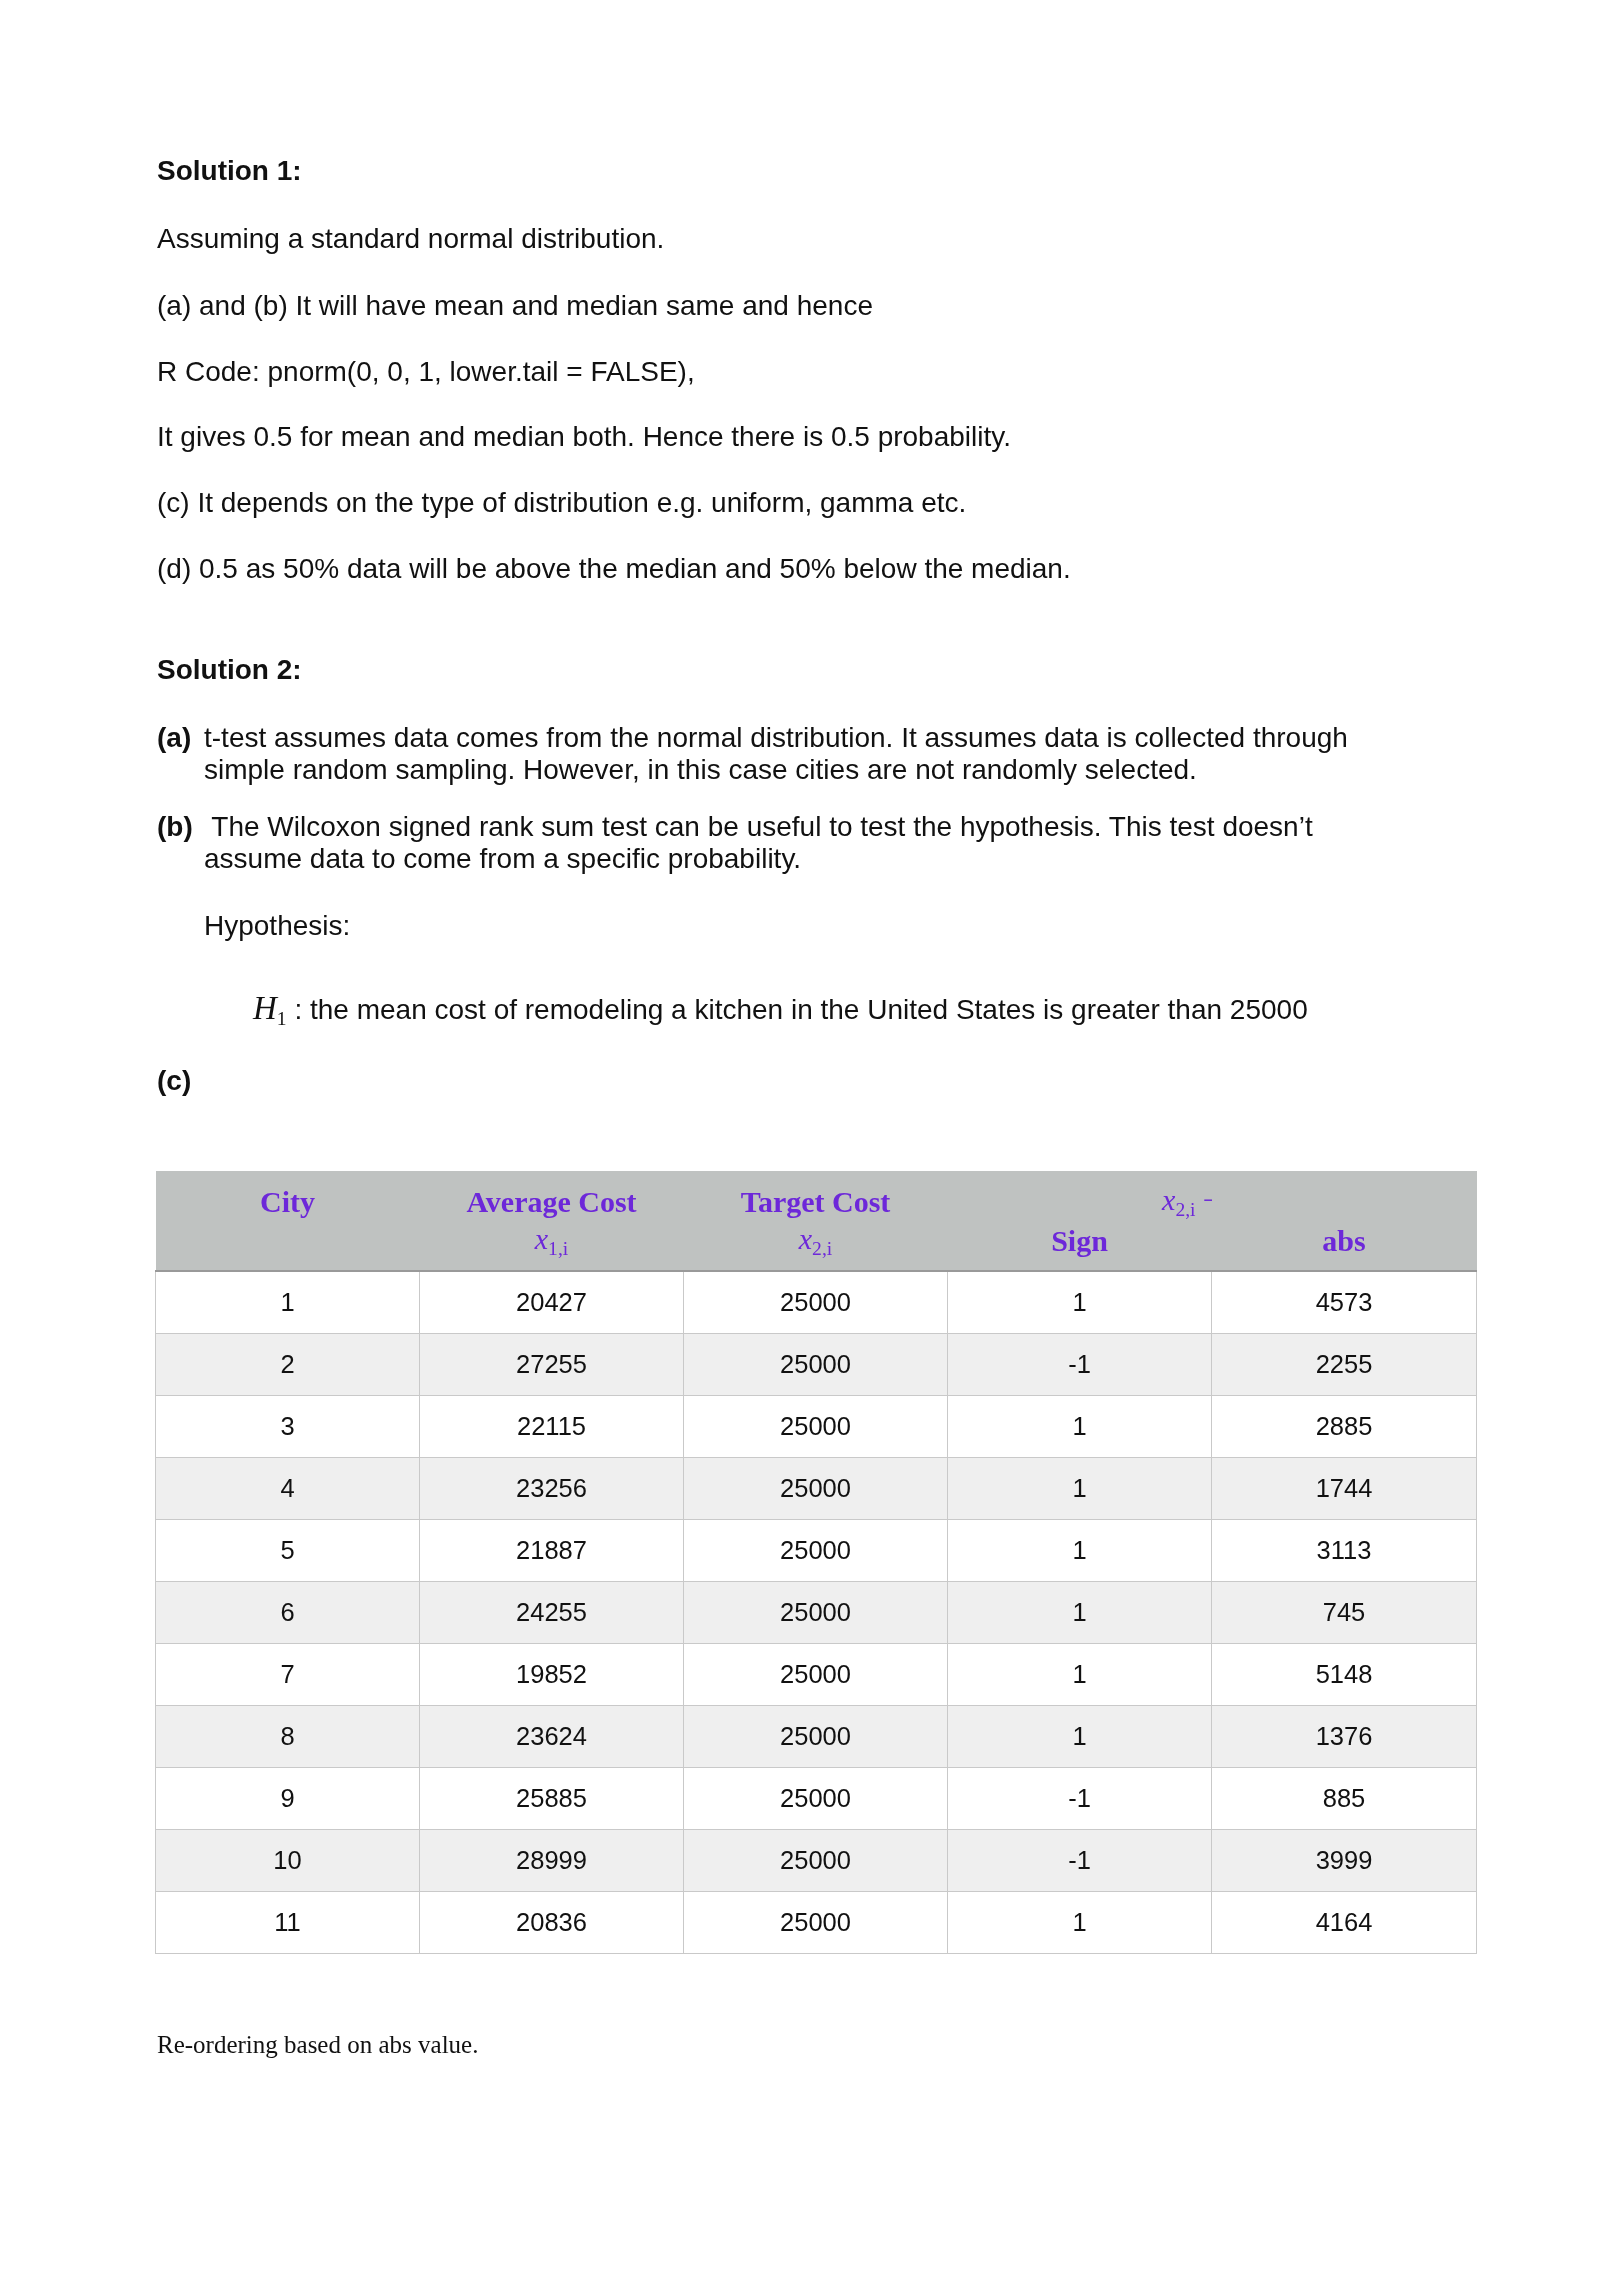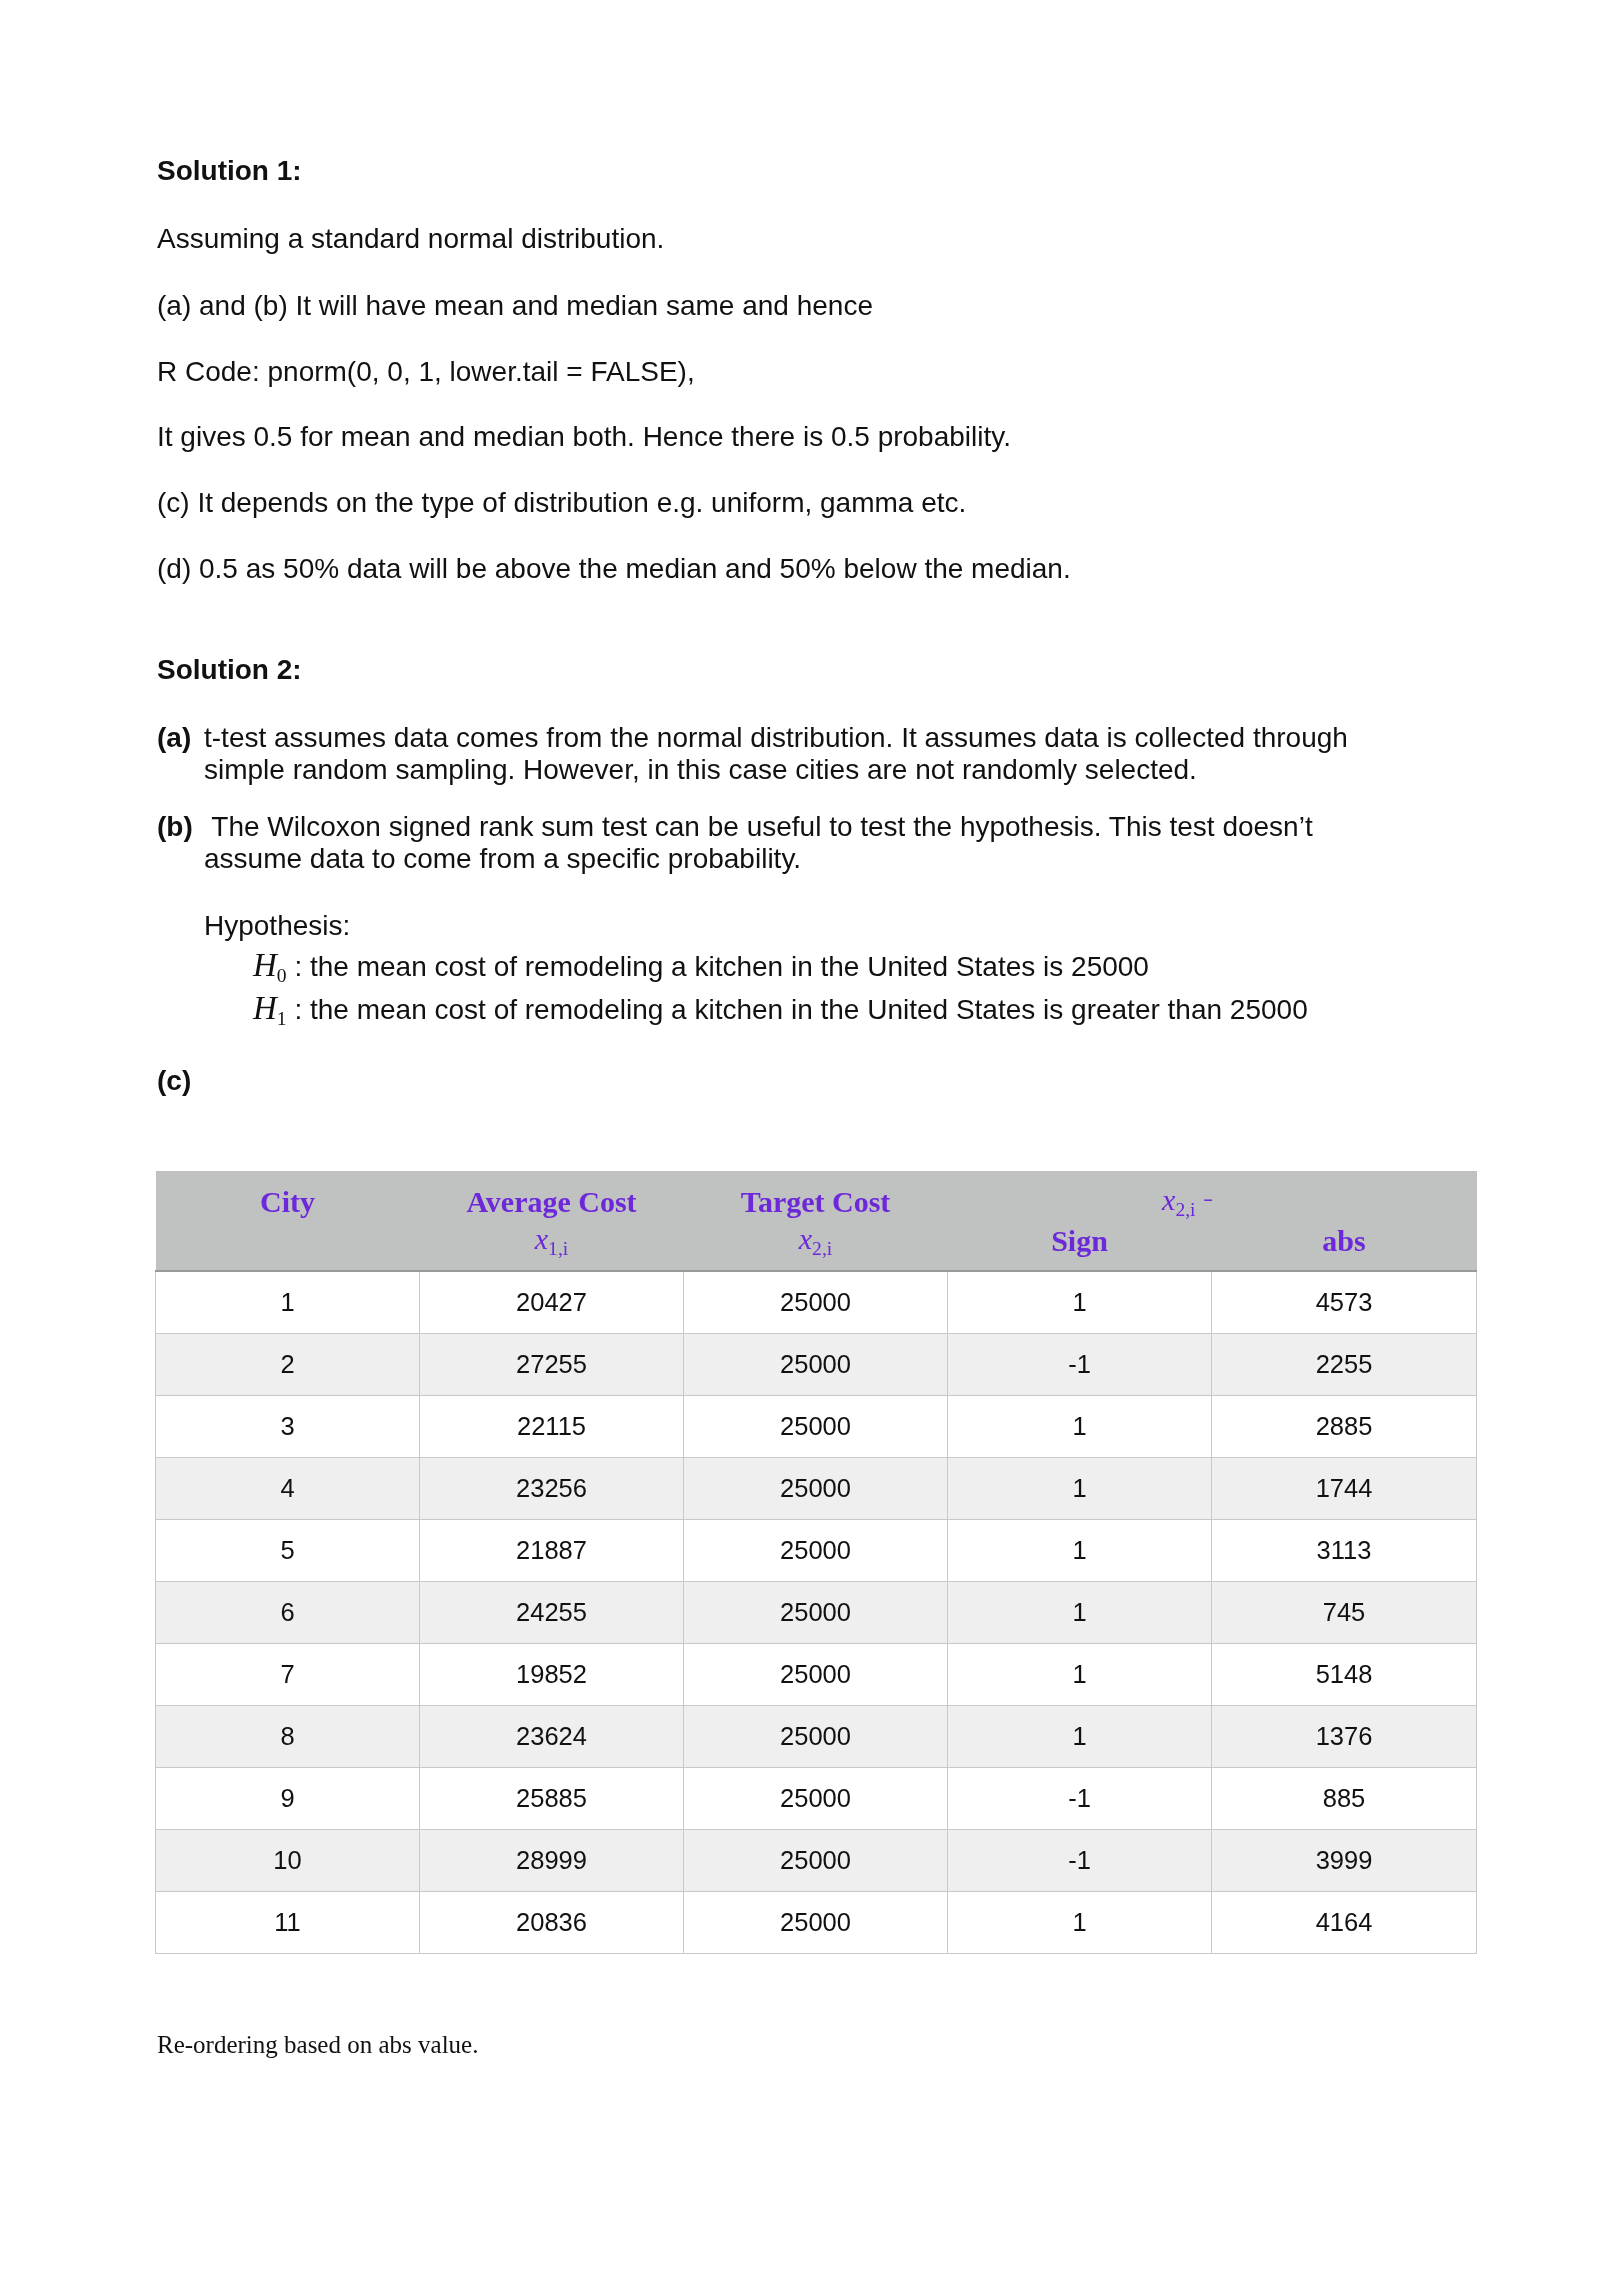--- a/index.html
+++ b/index.html
@@ -53,23 +53,20 @@
   </div>
 
   <div class="hang" style="left:157px; top:811px; width:1372px; height:69px;">
     <span class="mark">(b)</span>
     <div class="body" style="white-space:pre;"> The Wilcoxon signed rank sum test can be useful to test the hypothesis. This test doesn’t</div>
     <div class="body" style="top:32px;">assume data to come from a specific probability.</div>
   </div>
 
   <div class="abs p" style="left:204px; top:910px;">Hypothesis:</div>
 
-  <div class="abs p" style="left:253px; top:947px;">
-    <span class="math"><span>H</span><sub>0</sub></span><span style="white-space:pre;"> : the mean cost of remodeling a kitchen in the United States is 25000</span>
-  </div>
   <div class="abs p" style="left:253px; top:990px;">
     <span class="math"><span>H</span><sub>1</sub></span><span style="white-space:pre;"> : the mean cost of remodeling a kitchen in the United States is greater than 25000</span>
   </div>
 
   <div class="abs p lbl" style="left:157px; top:1065px;">(c)</div>
 
   <table class="tbl">
     <colgroup>
       <col style="width:264px">
         <col style="width:264px">

